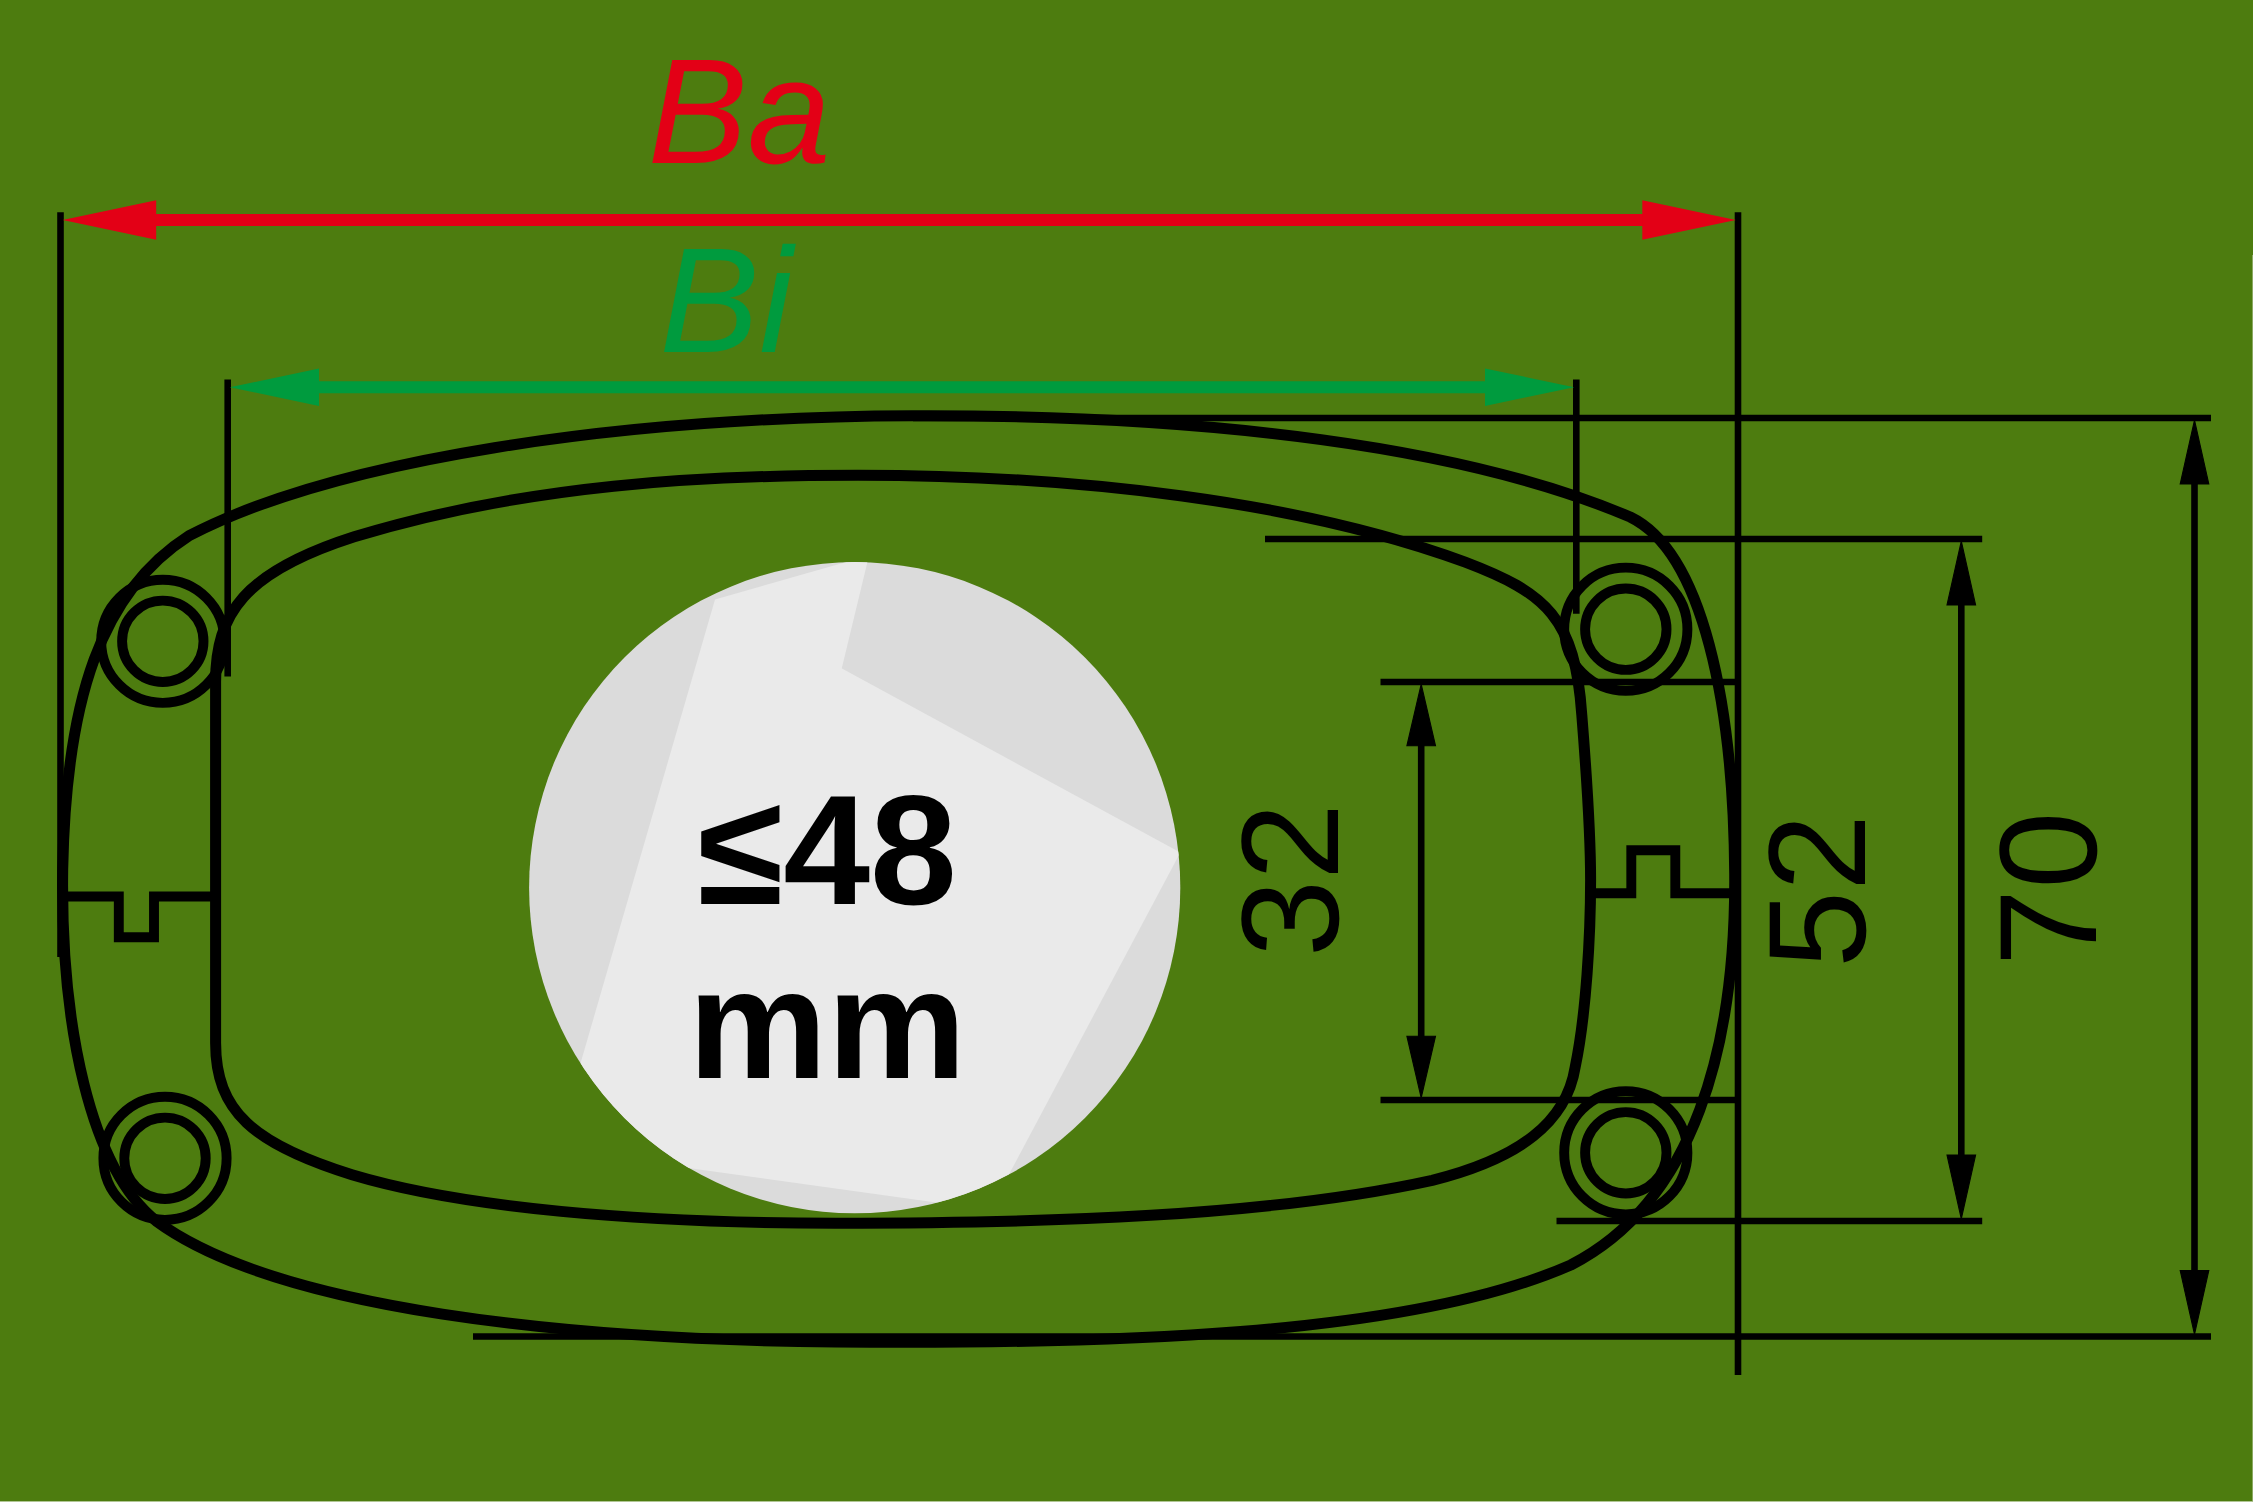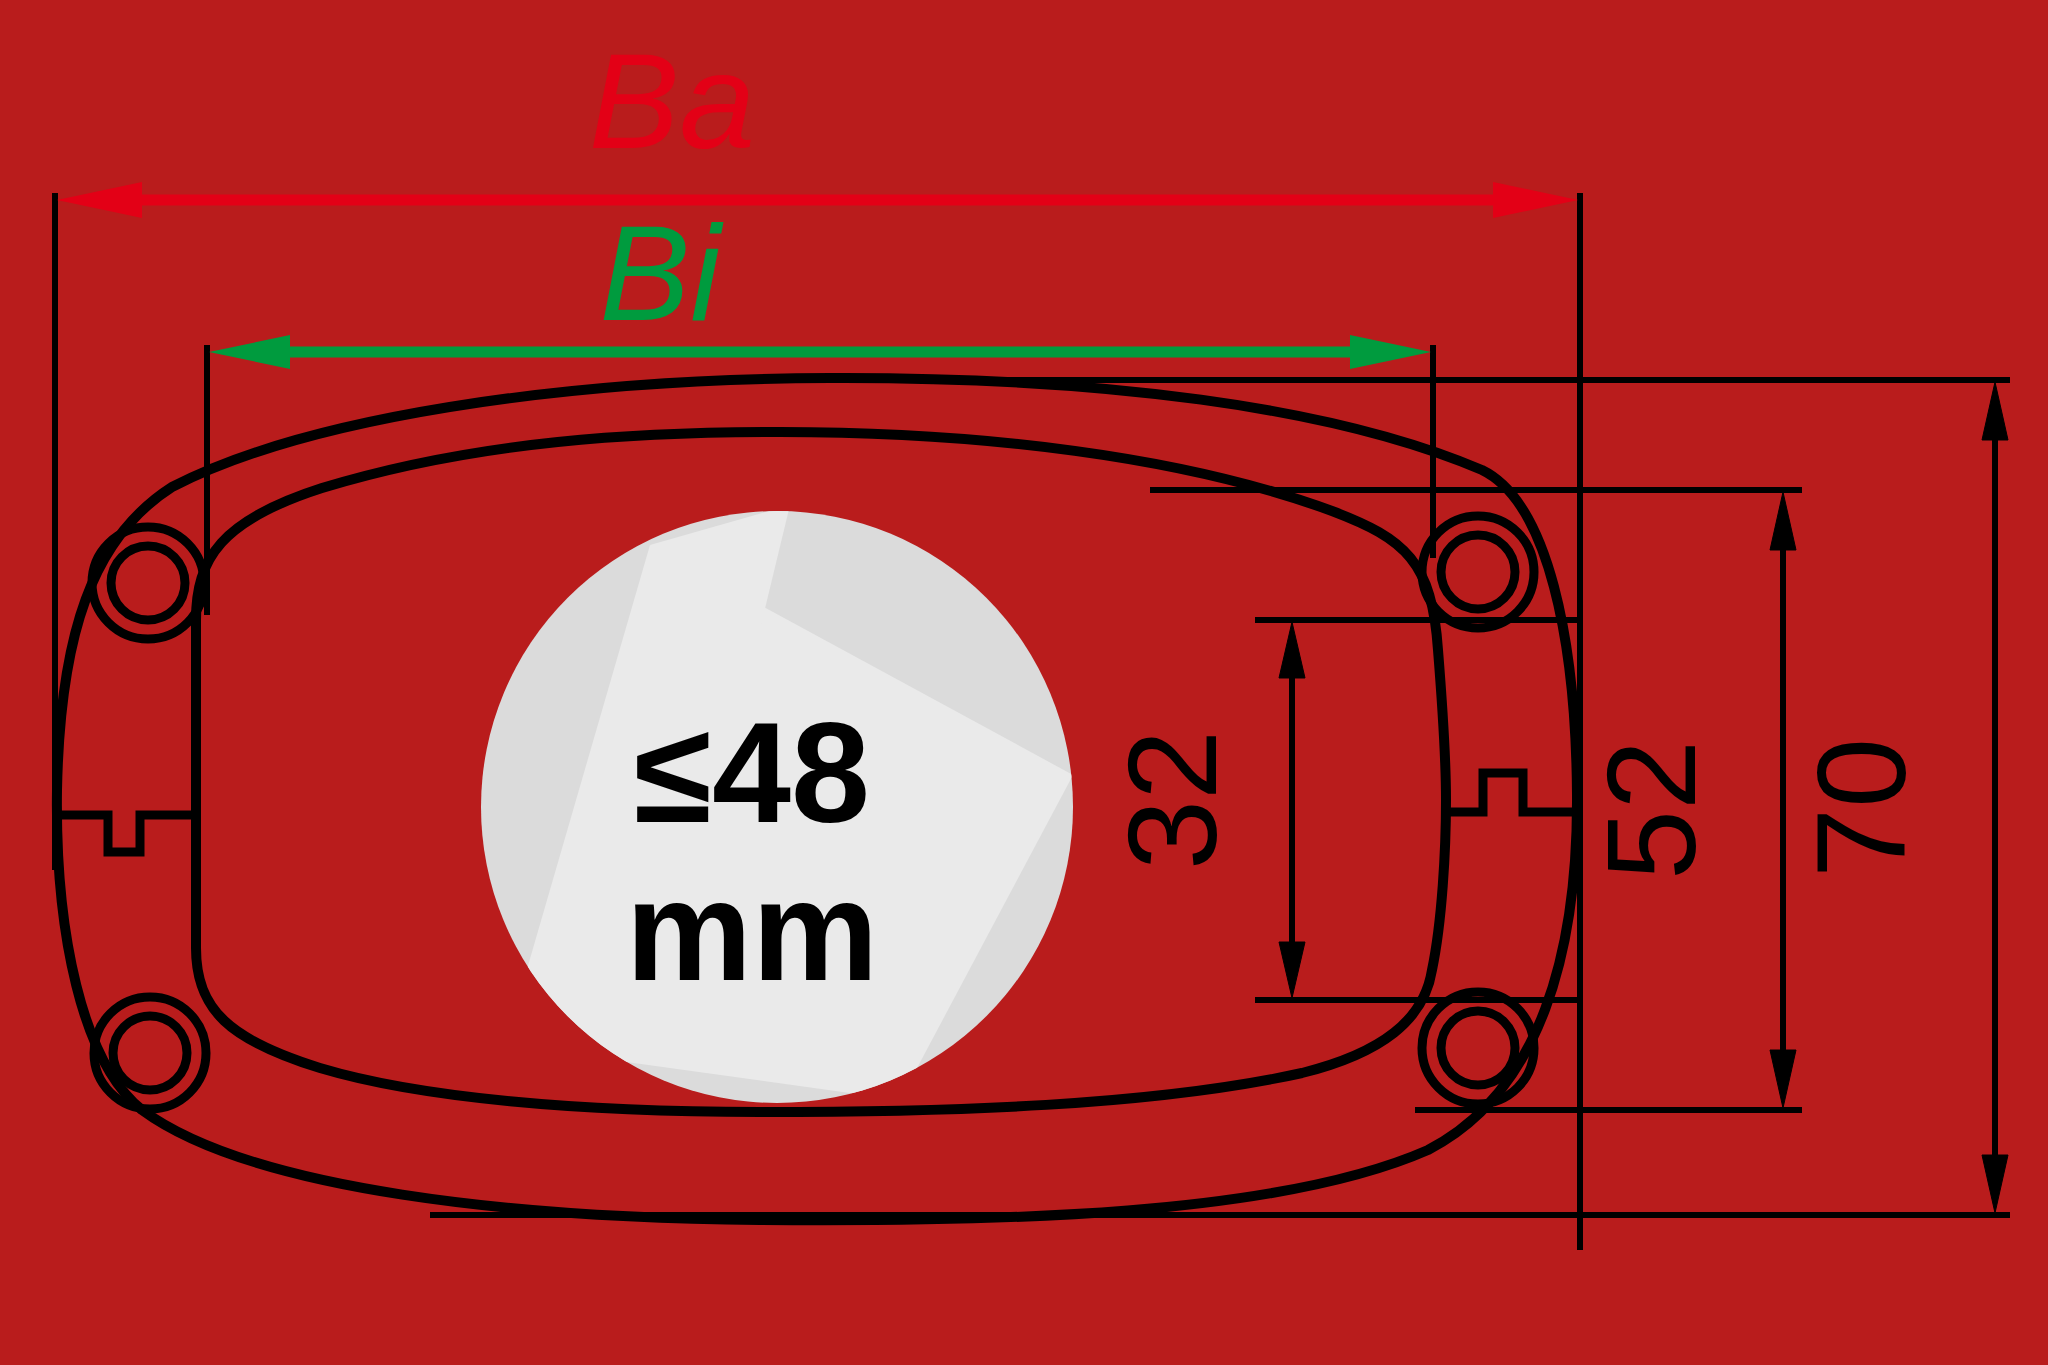--- a/index.html
+++ b/index.html
@@ -1,16 +1,16 @@
 <!DOCTYPE html>
 <html><head>
 <meta charset="utf-8">
 <style>
   html,body{margin:0;padding:0;background:#ffffff;}
-  #stage{position:relative;width:2048px;height:1365px;background:#b91c1c;overflow:hidden;
+  #stage{position:relative;width:2048px;height:1365px;background:#4d7c0f;overflow:hidden;
          font-family:"Liberation Sans", sans-serif;}
   svg{display:block;}
   .k{stroke:#000000;}
   .outline{fill:none;stroke-width:10;stroke-linejoin:round;}
   .hole{fill:none;stroke-width:9;}
   .notch{fill:none;stroke-width:9;stroke-linejoin:miter;}
   .dimline{fill:none;stroke-width:6;}
   .extline{fill:none;stroke-width:6;}
   .bigdim{fill:none;stroke-width:11;}
   .dimtext{font-size:126px;fill:#000000;}

